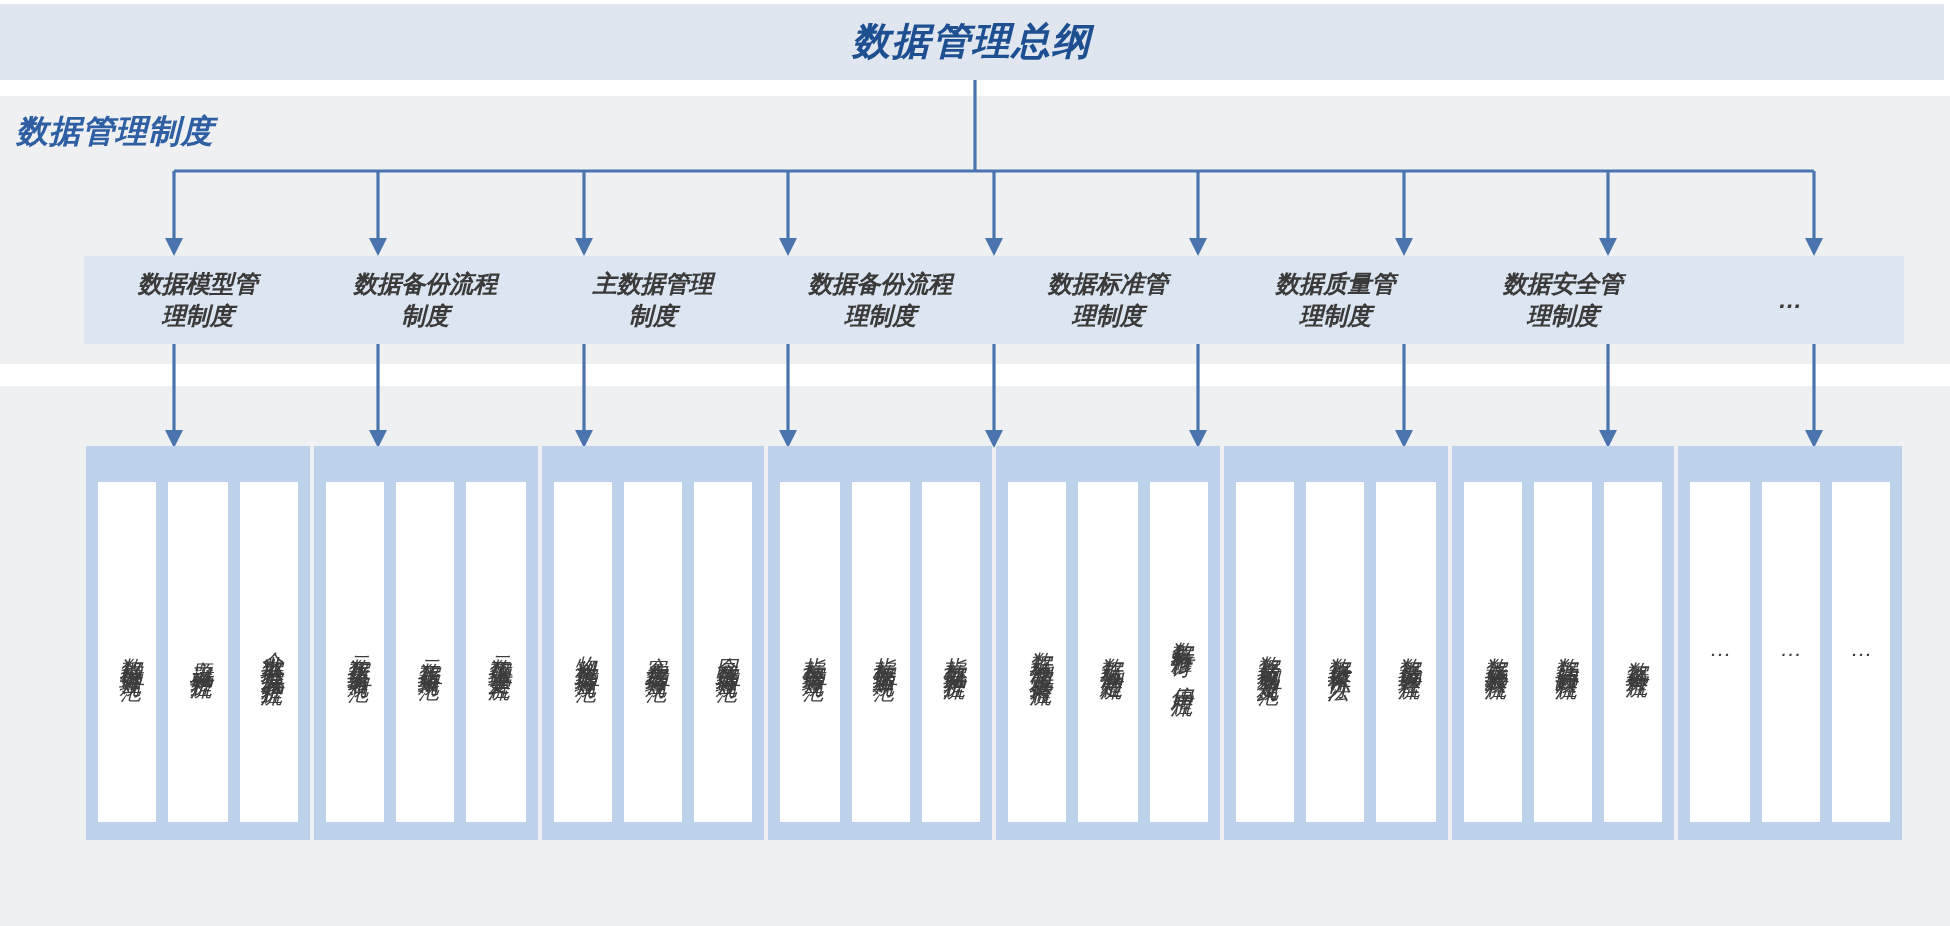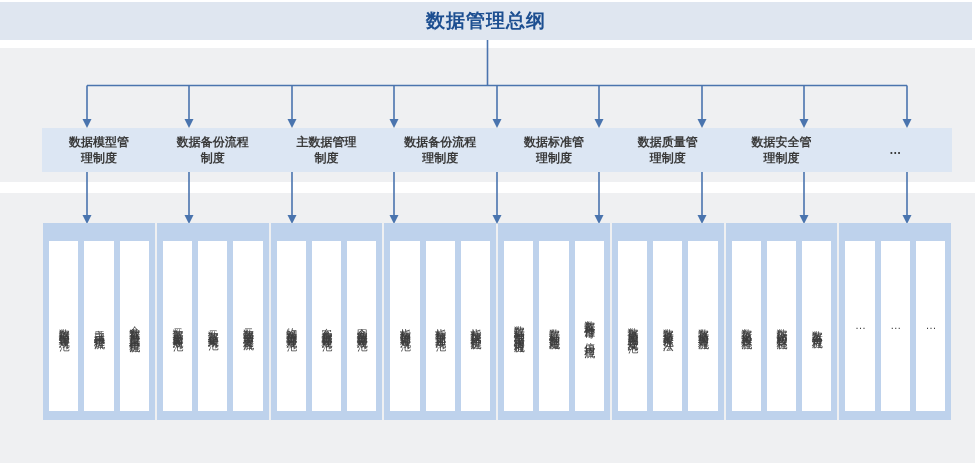--- a/index.html
+++ b/index.html
@@ -1,18 +1,18 @@
 <!DOCTYPE html>
 <html><head>
 <meta charset="utf-8">
 <style>
   html,body { margin:0; padding:0; background:#ffffff; }
   #stage {
     position:relative; width:975px; height:463px; overflow:hidden;
-    font-family:"Liberation Sans", sans-serif; background:#ffffff;
+    font-family:"Liberation Sans", sans-serif; background:#ffffff;font-style:italic;
   }
   .band-title {
     position:absolute; top:2px; left:0; width:972px; height:38px;
     background:#dfe6f0; display:flex; align-items:center; justify-content:center;
     z-index:0;
   }
   .title-text { font-size:19px; font-weight:bold; color:#1d4f91; letter-spacing:1px; }
   .band2 { position:absolute; top:48px; left:0; width:975px; height:134px; background:#eff0f2; z-index:0; }
   .band3 { position:absolute; top:193px; left:0; width:975px; height:270px; background:#eff0f2; z-index:0; }
   .section-label {
@@ -48,20 +48,21 @@
 </head>
 <body>
 
 <div id="stage">
   <div class="band-title">
     <span class="title-text">数据管理总纲</span>
   </div>
   <div class="band2"></div>
   <div class="band3"></div>
 
+  <span class="section-label label-systems">数据管理制度</span>
 
   <svg id="connectors" width="975" height="463">
       <line x1="487.5" y1="40" x2="487.5" y2="85.5" stroke="#4a74ae" stroke-width="1.6"></line>
       <line x1="87" y1="85.5" x2="907" y2="85.5" stroke="#4a74ae" stroke-width="1.6"></line>
       <line x1="87" y1="85.5" x2="87" y2="120" stroke="#4a74ae" stroke-width="1.6"></line>
       <polygon points="82.5,119 91.5,119 87,128" fill="#4a74ae"></polygon>
       <line x1="87" y1="172" x2="87" y2="216" stroke="#4a74ae" stroke-width="1.6"></line>
       <polygon points="82.5,215 91.5,215 87,224" fill="#4a74ae"></polygon>
       <line x1="189" y1="85.5" x2="189" y2="120" stroke="#4a74ae" stroke-width="1.6"></line>
       <polygon points="184.5,119 193.5,119 189,128" fill="#4a74ae"></polygon>

